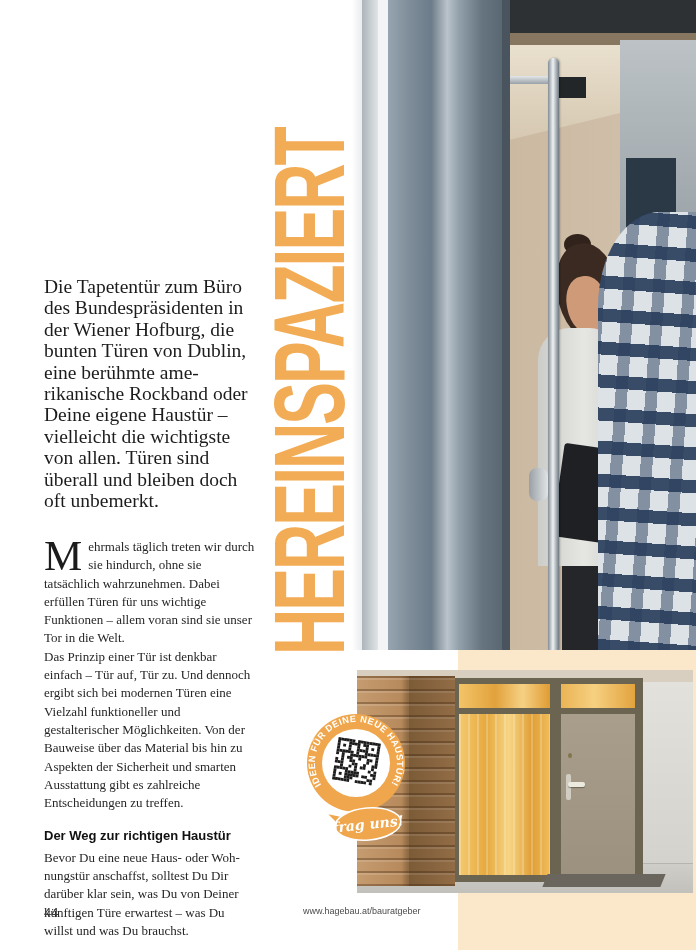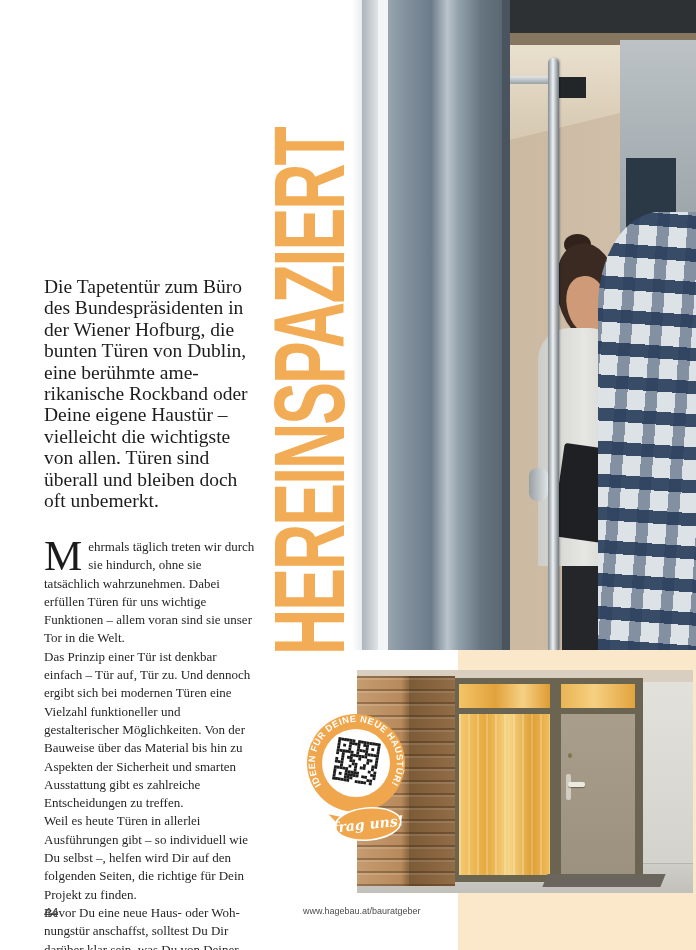--- a/index.html
+++ b/index.html
@@ -146,21 +146,21 @@
 
 <div class="headline">
   <span>HEREINSPAZIERT</span>
 </div>
 
 <div class="lead">Die Tapetentür zum Büro des Bundespräsi­denten in der Wiener Hofburg, die bunten Türen von Dublin, eine berühmte ame­rikanische Rockband oder Deine eigene Haustür – vielleicht die wichtigste von al­len. Türen sind über­all und bleiben doch oft unbemerkt.</div>
 
 <div class="bodycol">
   <p><span class="dropcap">M</span><span>ehrmals täglich treten wir durch sie hindurch, ohne sie tatsächlich wahrzunehmen. Dabei erfüllen Türen für uns wichtige Funktionen – allem voran sind sie unser Tor in die Welt.</span></p>
   <p>Das Prinzip einer Tür ist denkbar einfach – Tür auf, Tür zu. Und dennoch ergibt sich bei modernen Türen eine Vielzahl funk­tioneller und gestalterischer Möglichkei­ten. Von der Bauweise über das Material bis hin zu Aspekten der Sicherheit und smarten Ausstattung gibt es zahlreiche Entscheidungen zu treffen.</p>
-  <p>Weil es heute Türen in allerlei Ausführun­gen gibt – so individuell wie Du selbst –, helfen wird Dir auf den folgenden Seiten, die richtige für Dein Projekt zu finden.</p>
+  <p class="subhead">Der Weg zur richtigen Haustür</p>
   <p>Bevor Du eine neue Haus- oder Woh­nungstür anschaffst, solltest Du Dir darüber klar sein, was Du von Deiner künftigen Türe erwartest – was Du willst und was Du brauchst.</p>
 </div>
 
 <div class="badge">
   <svg width="142" height="154" viewBox="0 0 142 154">
     <circle cx="70" cy="69" r="49" fill="#EFA64C"></circle>
     <circle cx="70" cy="69" r="34" fill="#ffffff"></circle>
     <defs>
       <path id="ringArc" d="M 36.4,92.5 A 41,41 0 1 1 103.6,92.5" fill="none"></path>
     </defs>

